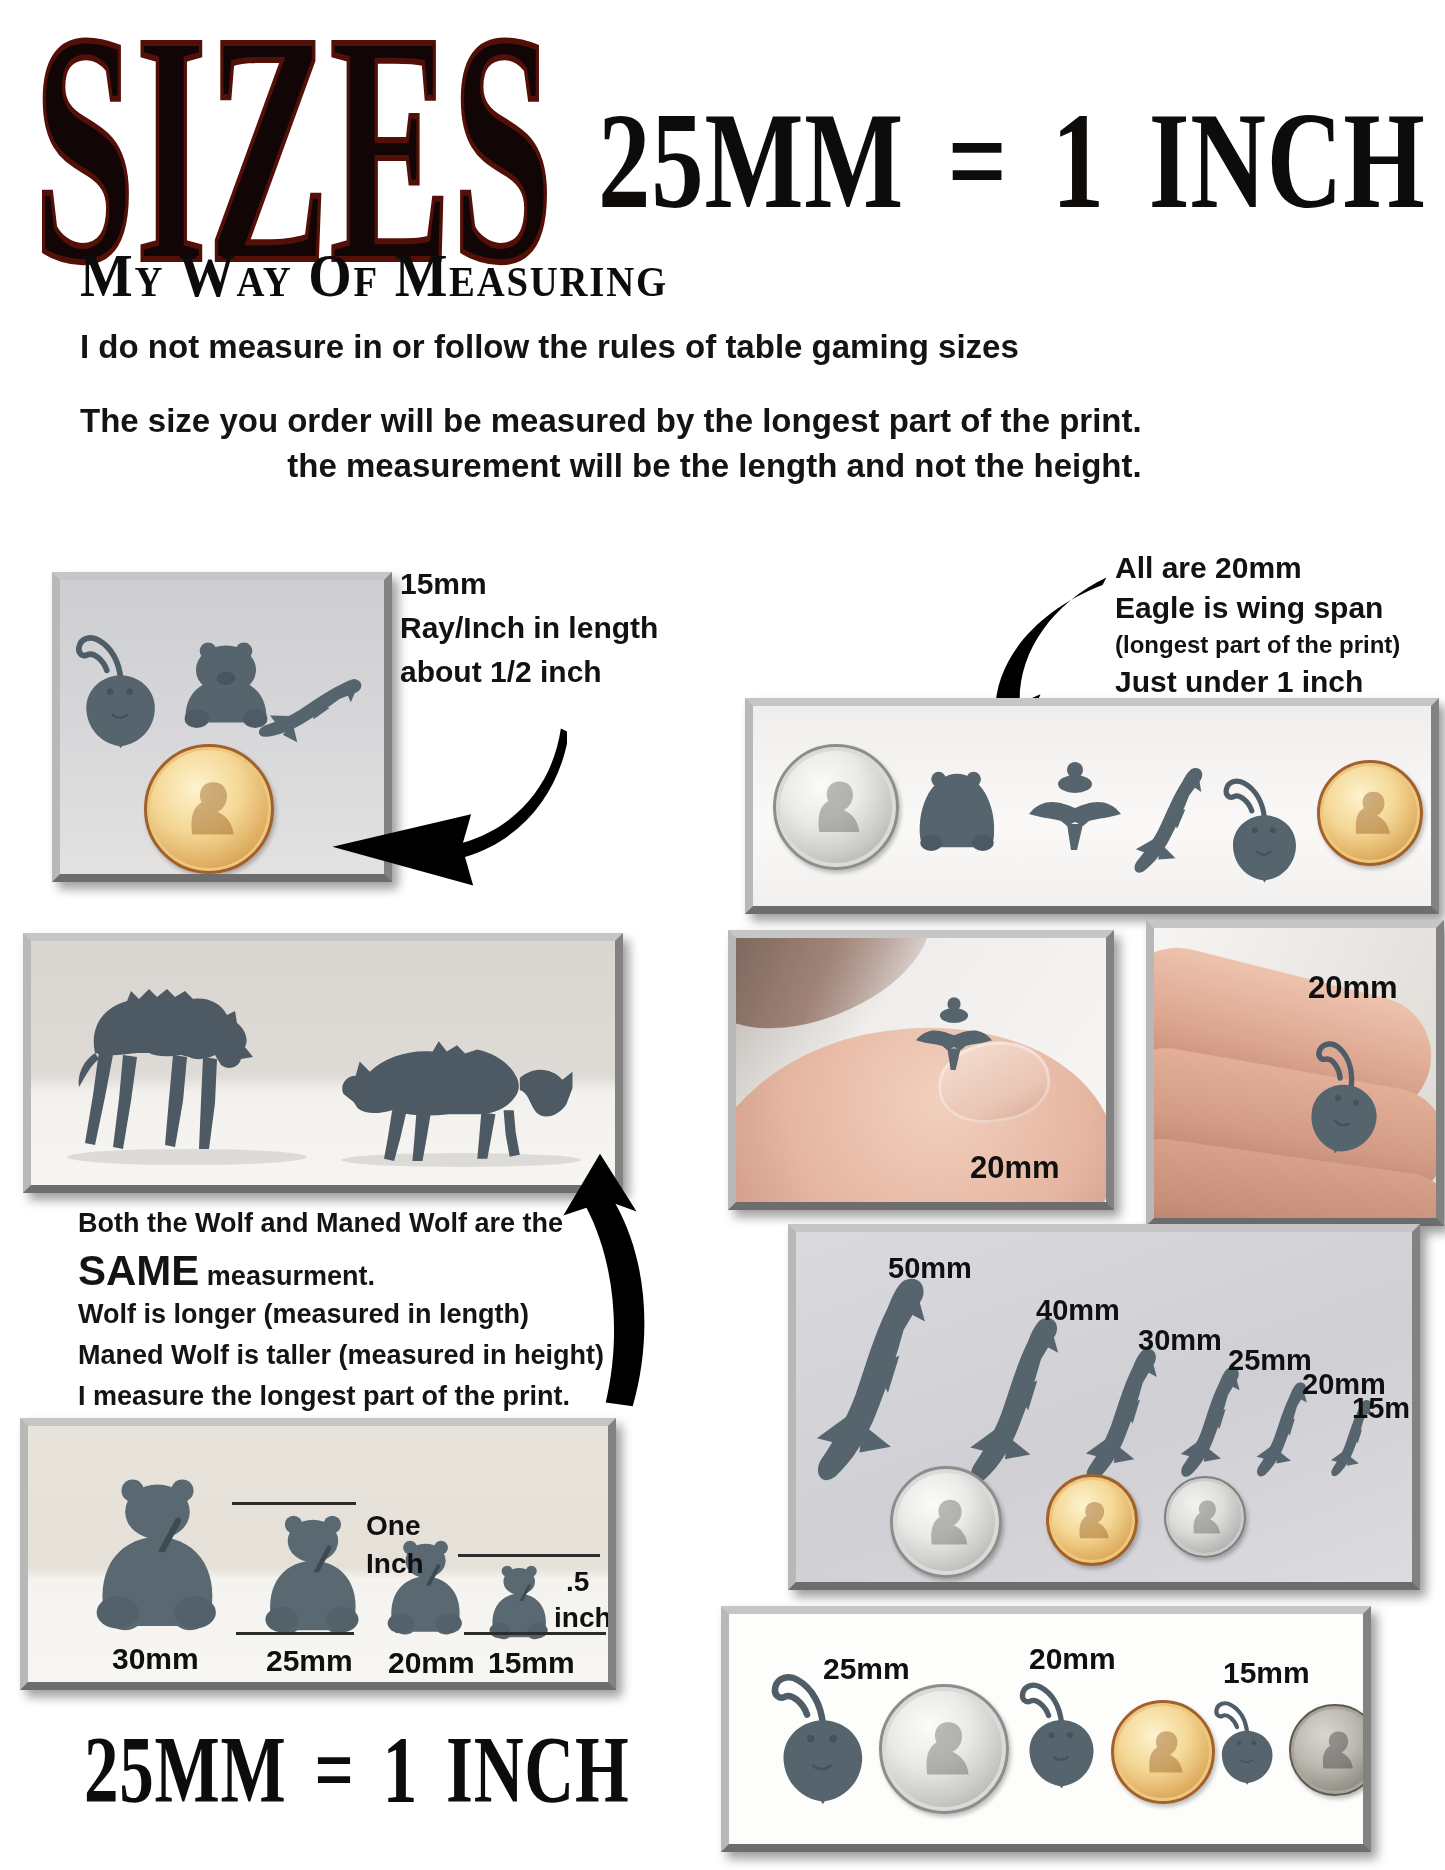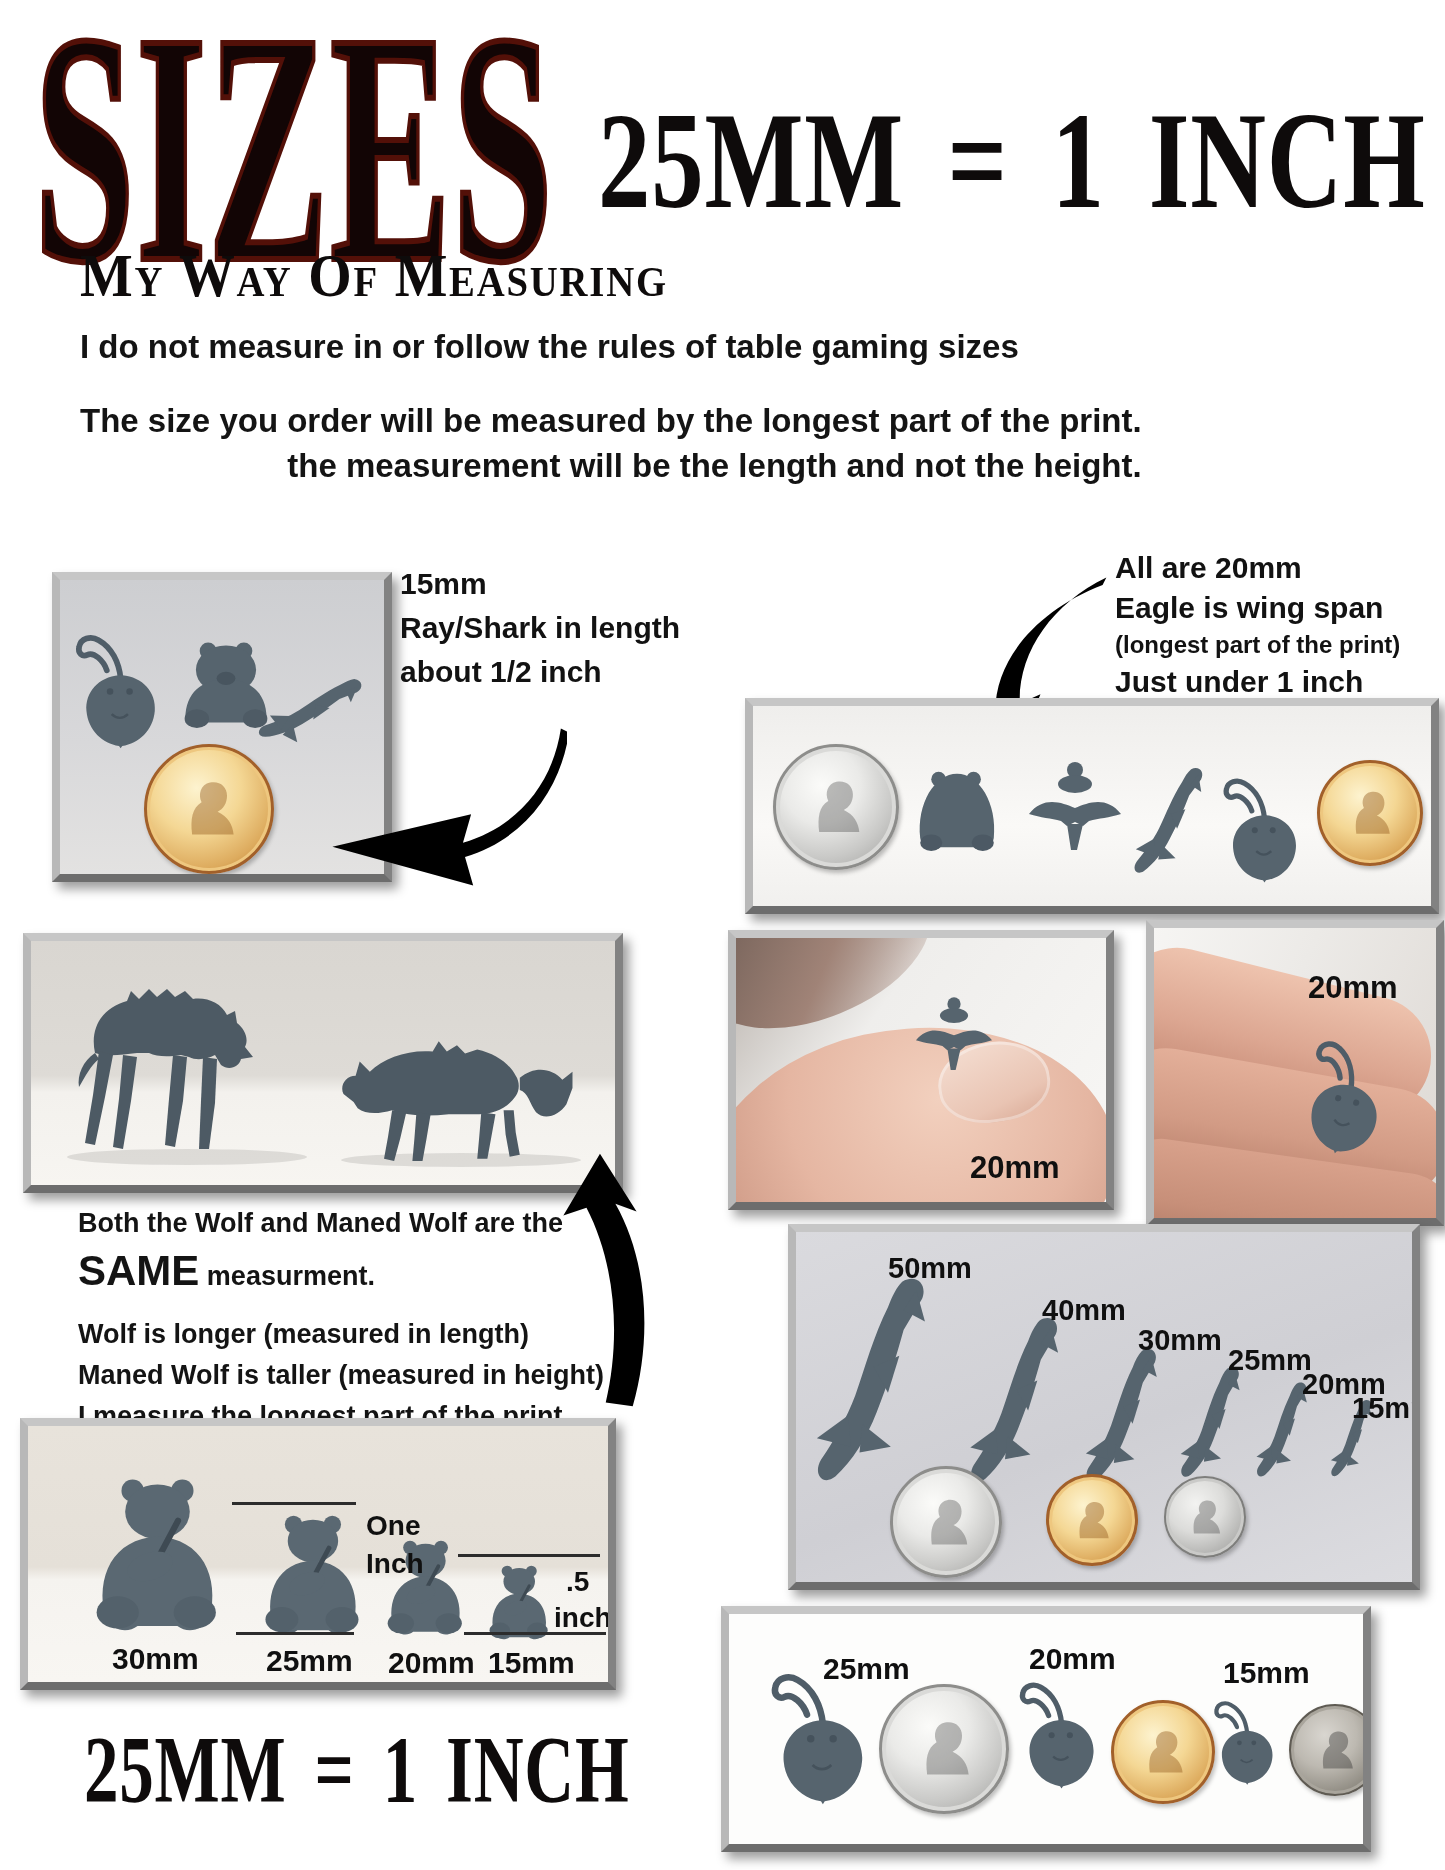--- a/index.html
+++ b/index.html
@@ -129,21 +129,21 @@
       <div class="coin penny" style="left:84px;top:164px;width:124px;height:124px;">
         <svg viewBox="0 0 100 100">
             <use href="#sym-bust"></use>
           </svg>
       </div>
     </div>
   </div>
 
   <div class="note" style="left:400px;top:562px;">
     <div>15mm</div>
-    <div>Ray/Shark in length</div>
+    <div>Ray/Inch in length</div>
     <div>about 1/2 inch</div>
   </div>
 
   <svg class="arrow" viewBox="0 0 250 160" style="left:312px;top:722px;width:255px;height:168px;">
     <path d="M244,4 C236,58 202,100 148,116 L156,88 L20,120 L158,158 L150,130 C210,112 244,62 252,8 Z"></path>
   </svg>
 
   <div class="note" style="left:1115px;top:548px;line-height:40px;">
     <div>All are 20mm</div>
     <div>Eagle is wing span</div>
@@ -194,21 +194,21 @@
         </svg>
     </div>
   </div>
 
   <svg class="arrow" viewBox="0 0 110 270" style="left:546px;top:1146px;width:106px;height:268px;">
     <path d="M90,266 C110,196 106,116 72,56 L94,64 L56,4 L18,68 L42,60 C72,118 78,194 62,262 Z"></path>
   </svg>
 
   <div class="abs" style="left:78px;top:1208px;font-weight:700;font-size:27px;white-space:nowrap;">
     <div style="margin-bottom:8px;">Both the Wolf and Maned Wolf are the</div>
-    <div style="margin-bottom:24px;">
+    <div style="margin-bottom:4px;">
       <span style="font-size:42px;">SAME</span><span> measurment.</span>
     </div>
     <div style="margin-bottom:10px;">Wolf is longer (measured in length)</div>
     <div style="margin-bottom:10px;">Maned Wolf is taller (measured in height)</div>
     <div>I measure the longest part of the print.</div>
   </div>
 
   <div class="frame" style="left:728px;top:930px;width:370px;height:264px;">
     <div class="photo" style="background:linear-gradient(125deg,#b9b2ac 0%,#efeeec 35%,#f8f7f5 100%);">
       <div class="abs" style="left:-40px;top:-50px;width:240px;height:130px;border-radius:50%;background:linear-gradient(135deg,#6b5a52 0%,#a08377 55%,rgba(160,131,119,0) 100%);transform:rotate(-22deg);"></div>
@@ -247,21 +247,21 @@
       <svg class="mini" viewBox="0 0 90 160" style="left:382px;top:132px;width:72px;height:124px;">
           <use href="#sym-shark"></use>
         </svg>
       <svg class="mini" viewBox="0 0 90 160" style="left:458px;top:148px;width:62px;height:106px;">
           <use href="#sym-shark"></use>
         </svg>
       <svg class="mini" viewBox="0 0 90 160" style="left:532px;top:166px;width:52px;height:86px;">
           <use href="#sym-shark"></use>
         </svg>
       <div class="plabel" style="left:92px;top:20px;">50mm</div>
-      <div class="plabel" style="left:246px;top:62px;">40mm</div>
+      <div class="plabel" style="left:240px;top:62px;">40mm</div>
       <div class="plabel" style="left:342px;top:92px;">30mm</div>
       <div class="plabel" style="left:432px;top:112px;">25mm</div>
       <div class="plabel" style="left:506px;top:136px;">20mm</div>
       <div class="plabel" style="left:556px;top:160px;">15mm</div>
       <div class="coin quarter" style="left:94px;top:234px;width:106px;height:106px;">
         <svg viewBox="0 0 100 100">
             <use href="#sym-bust"></use>
           </svg>
       </div>
       <div class="coin penny" style="left:250px;top:242px;width:86px;height:86px;">

